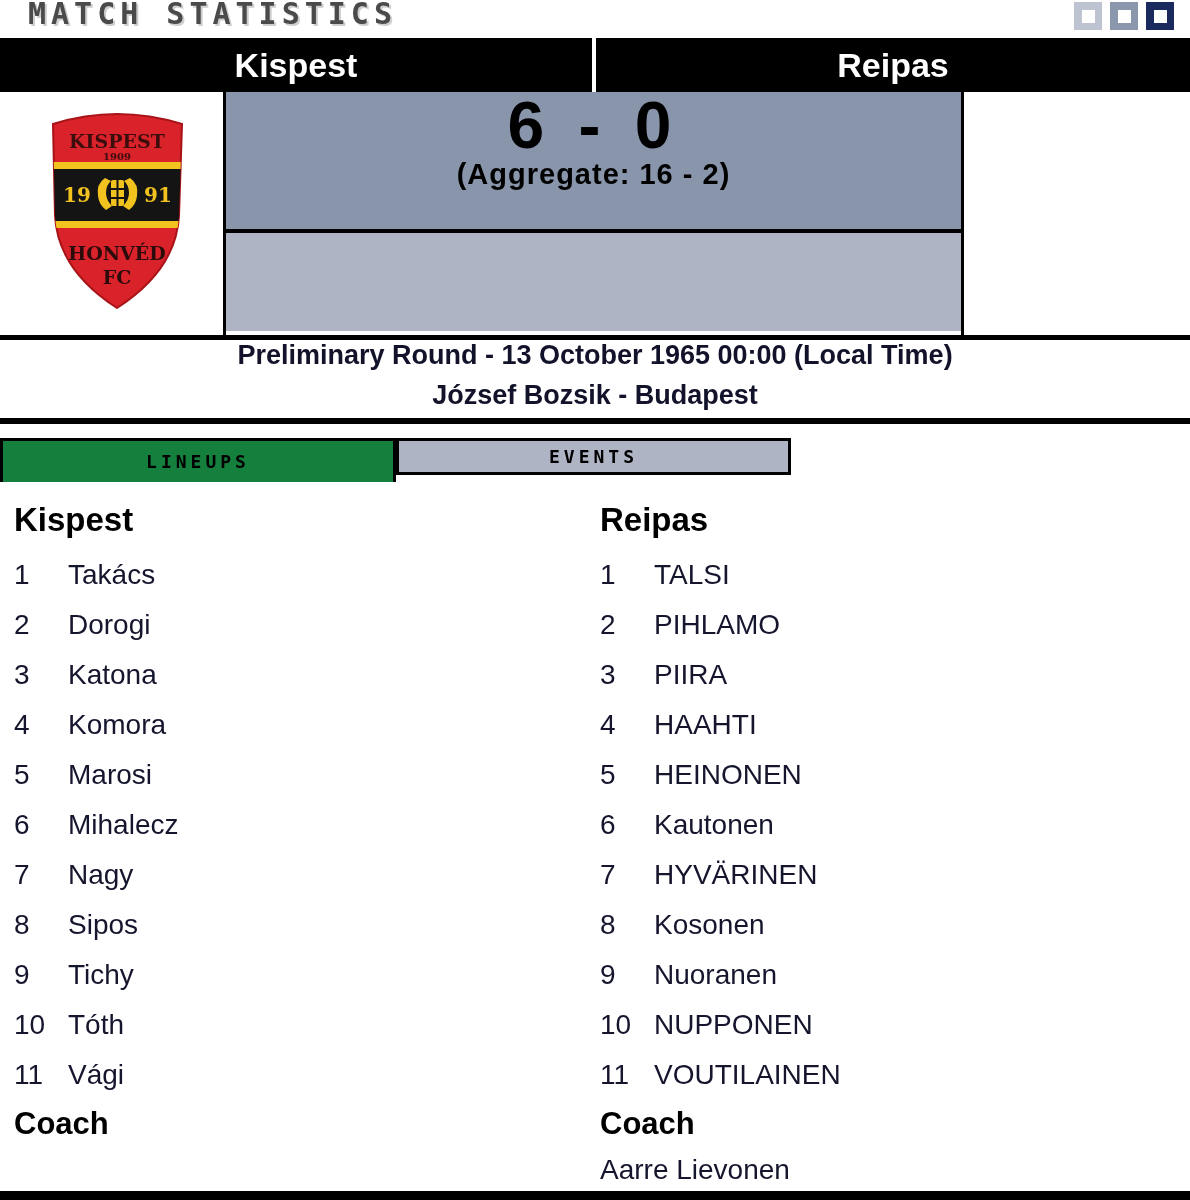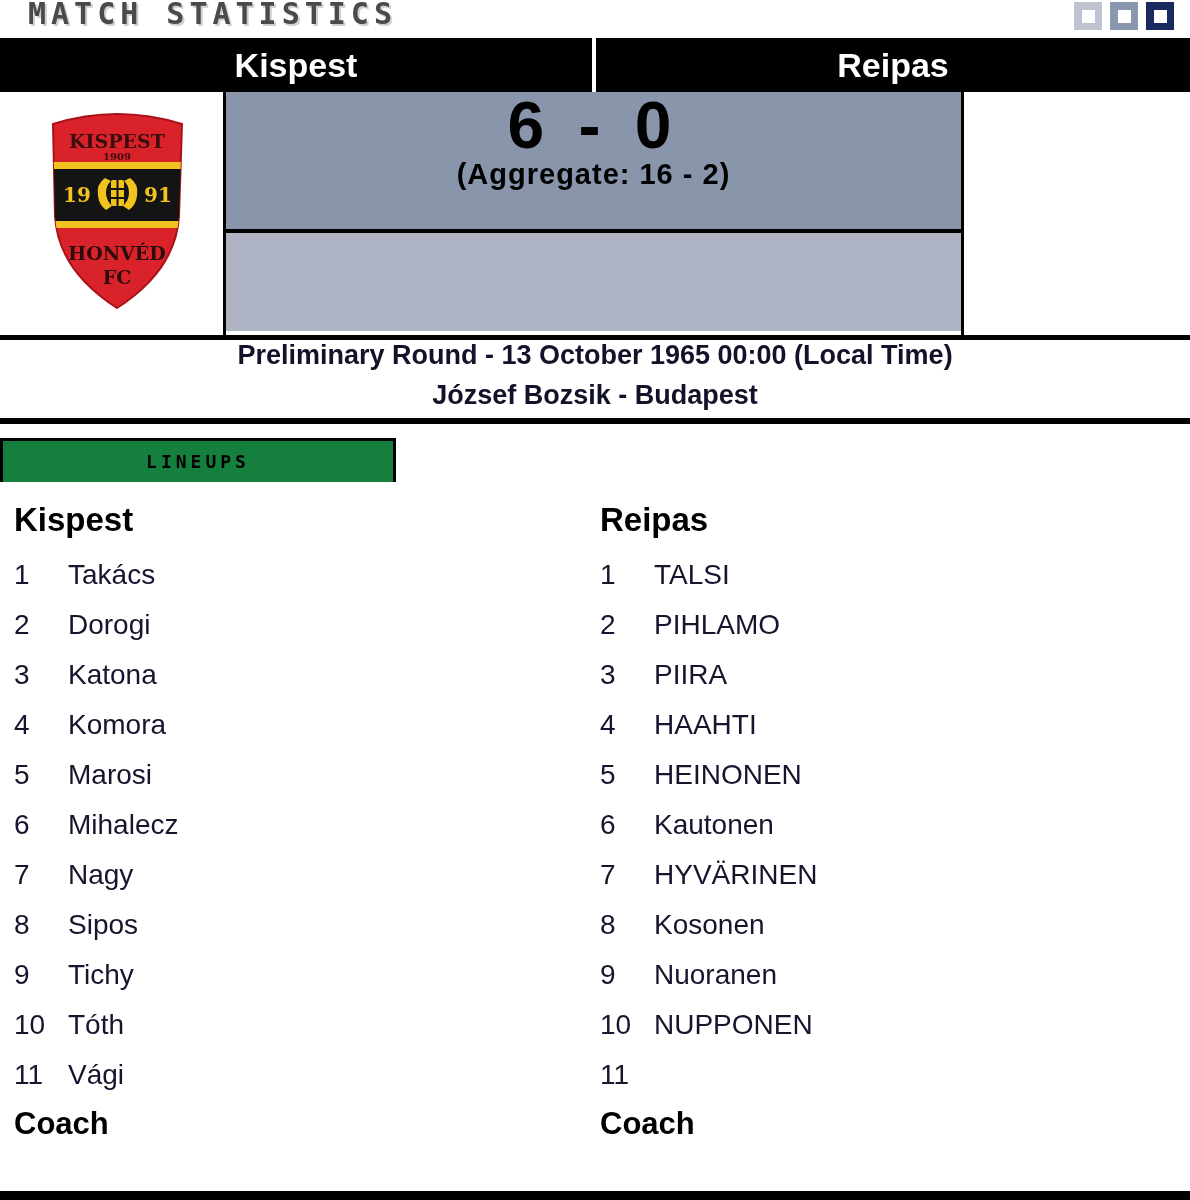--- a/index.html
+++ b/index.html
@@ -127,20 +127,21 @@
   </div>
 
   <div class="hline hr1"></div>
 
   <div class="info-line info1">Preliminary Round - 13 October 1965 00:00 (Local Time)</div>
   <div class="info-line info2">József Bozsik - Budapest</div>
 
   <div class="hline hr2"></div>
 
   <div class="tab tab-active">LINEUPS</div>
+  <div class="tab tab-events">EVENTS</div>
 
   <div class="col col-home">
     <div class="team-heading">Kispest</div>
     <div class="prow">
       <span class="pnum">1</span>
       <span>Takács</span>
     </div>
     <div class="prow">
       <span class="pnum">2</span>
       <span>Dorogi</span>
@@ -221,19 +222,21 @@
     <div class="prow">
       <span class="pnum">9</span>
       <span>Nuoranen</span>
     </div>
     <div class="prow">
       <span class="pnum">10</span>
       <span>NUPPONEN</span>
     </div>
     <div class="prow">
       <span class="pnum">11</span>
+      <span>VOUTILAINEN</span>
     </div>
     <div class="coach-heading">Coach</div>
+    <div class="coach-name">Aarre Lievonen</div>
   </div>
 
   <div class="hline bottombar"></div>
 
 </div>
 
 </body></html>

